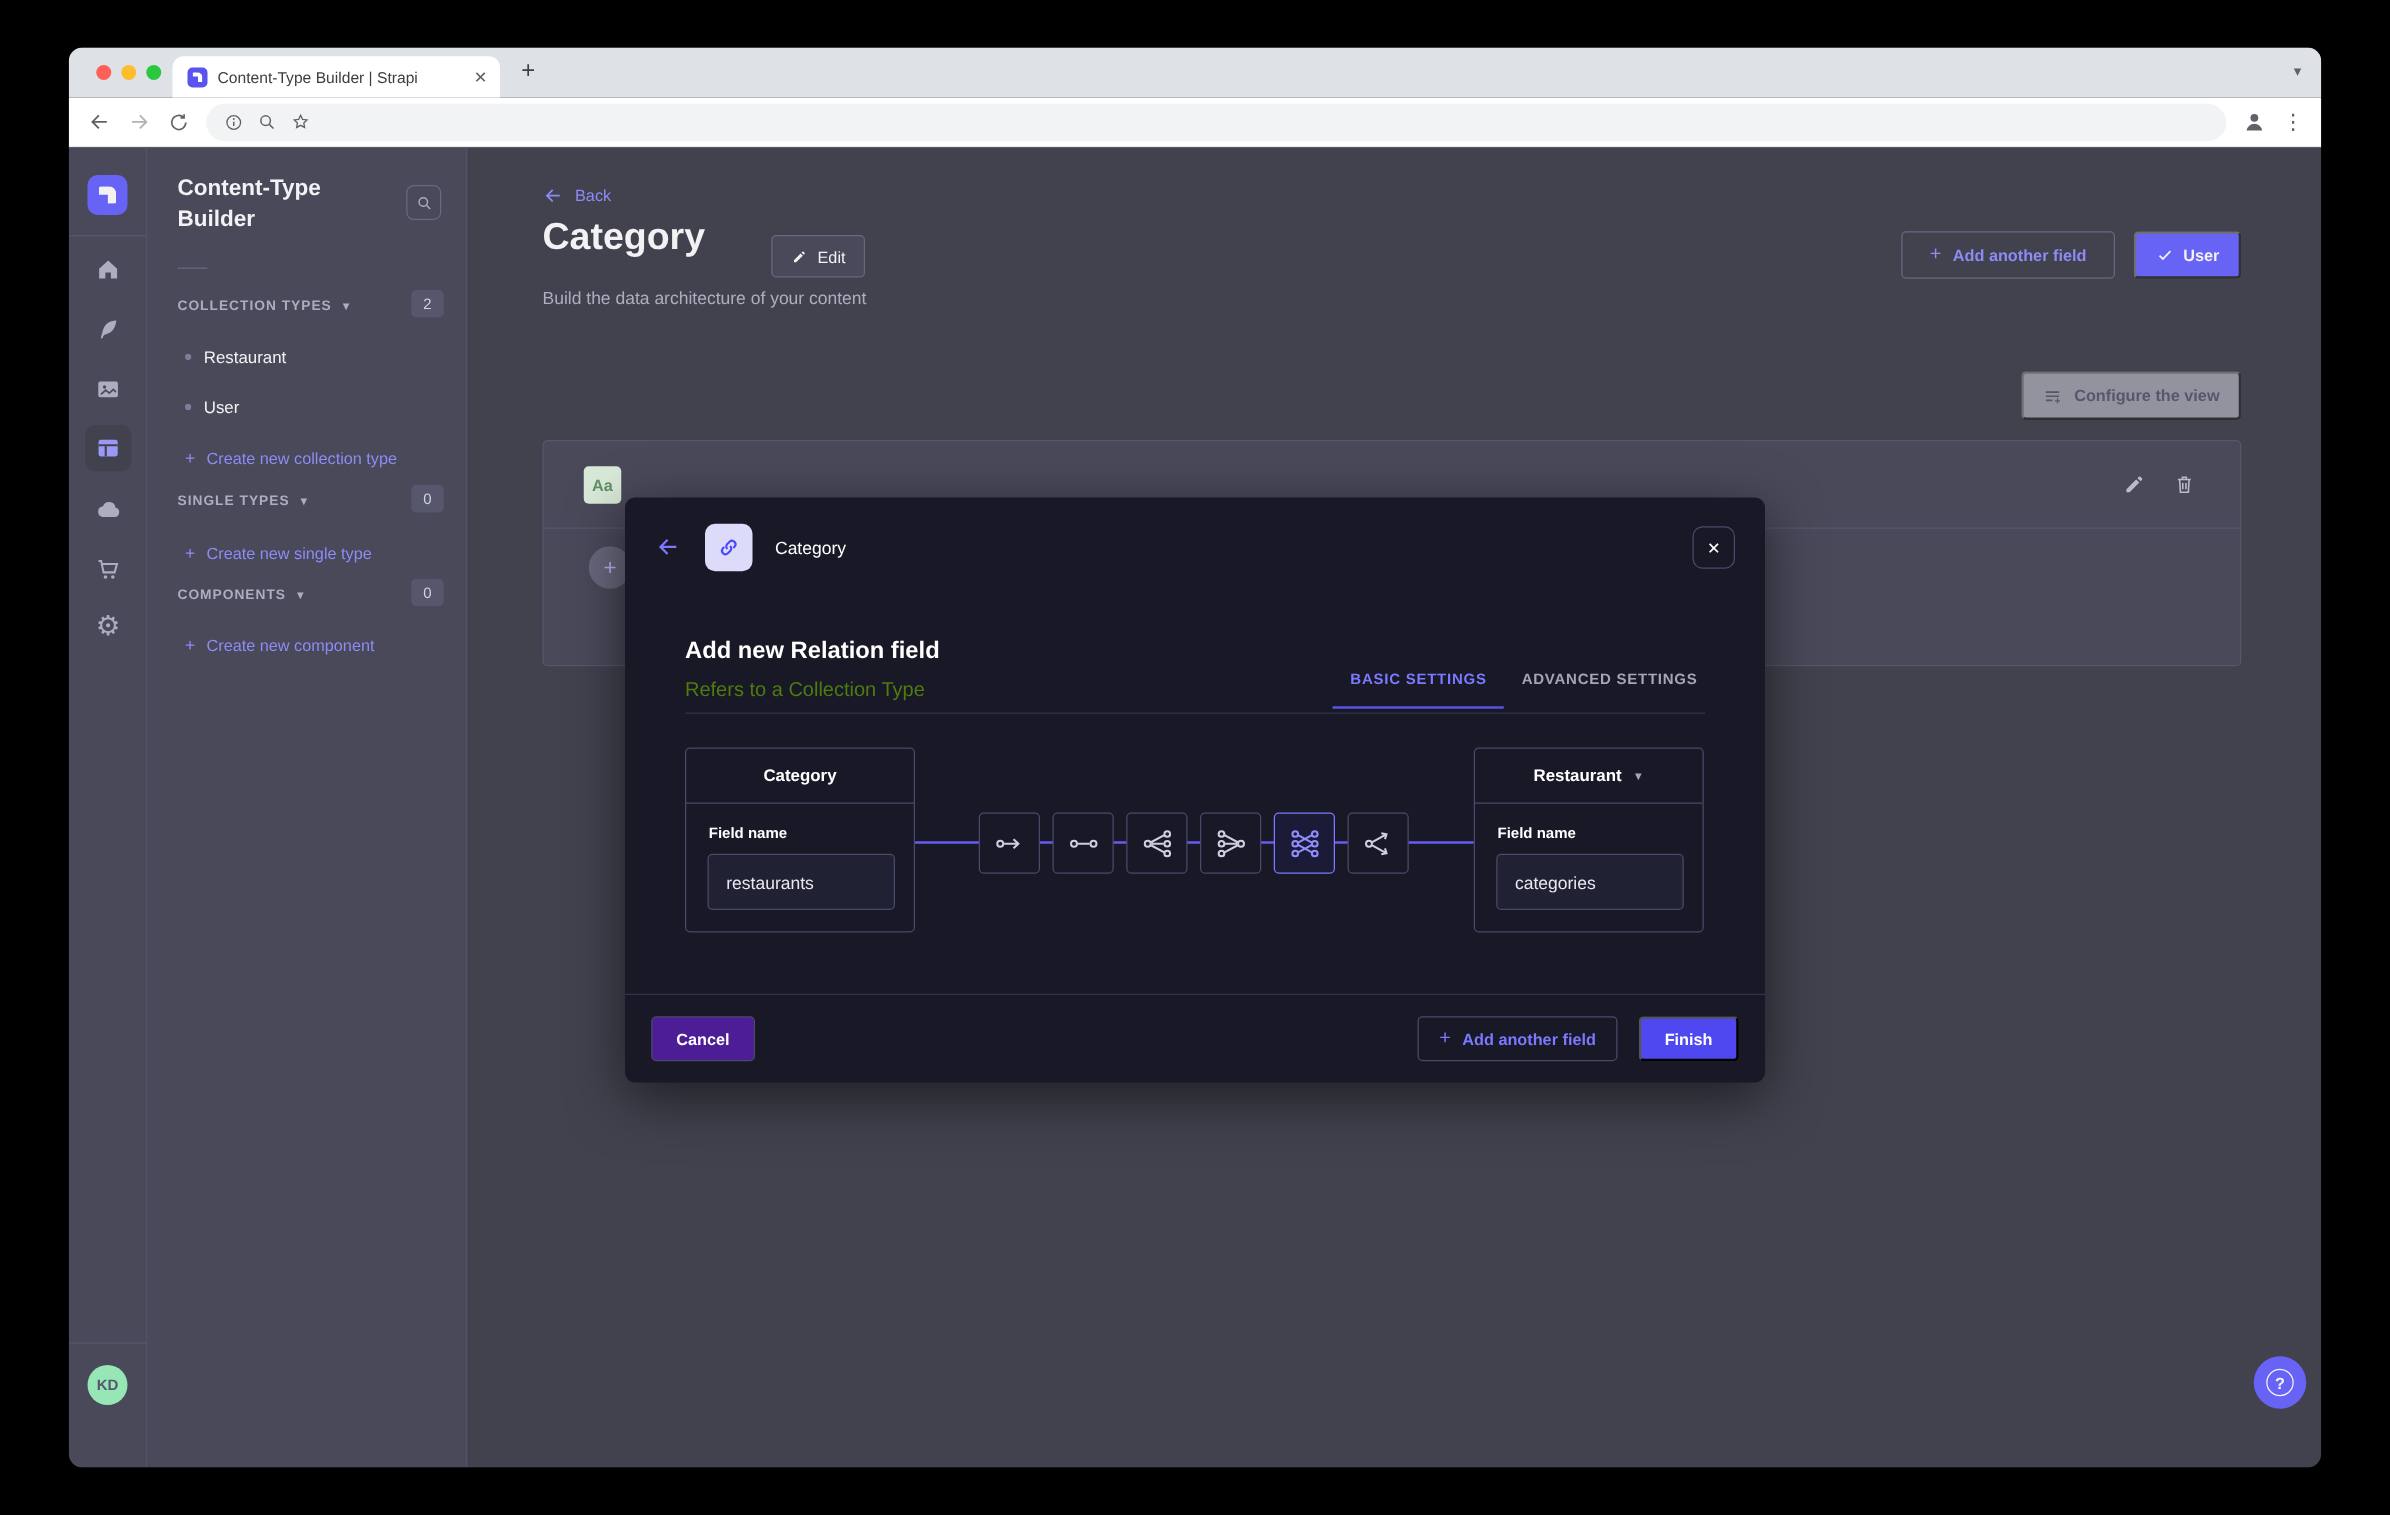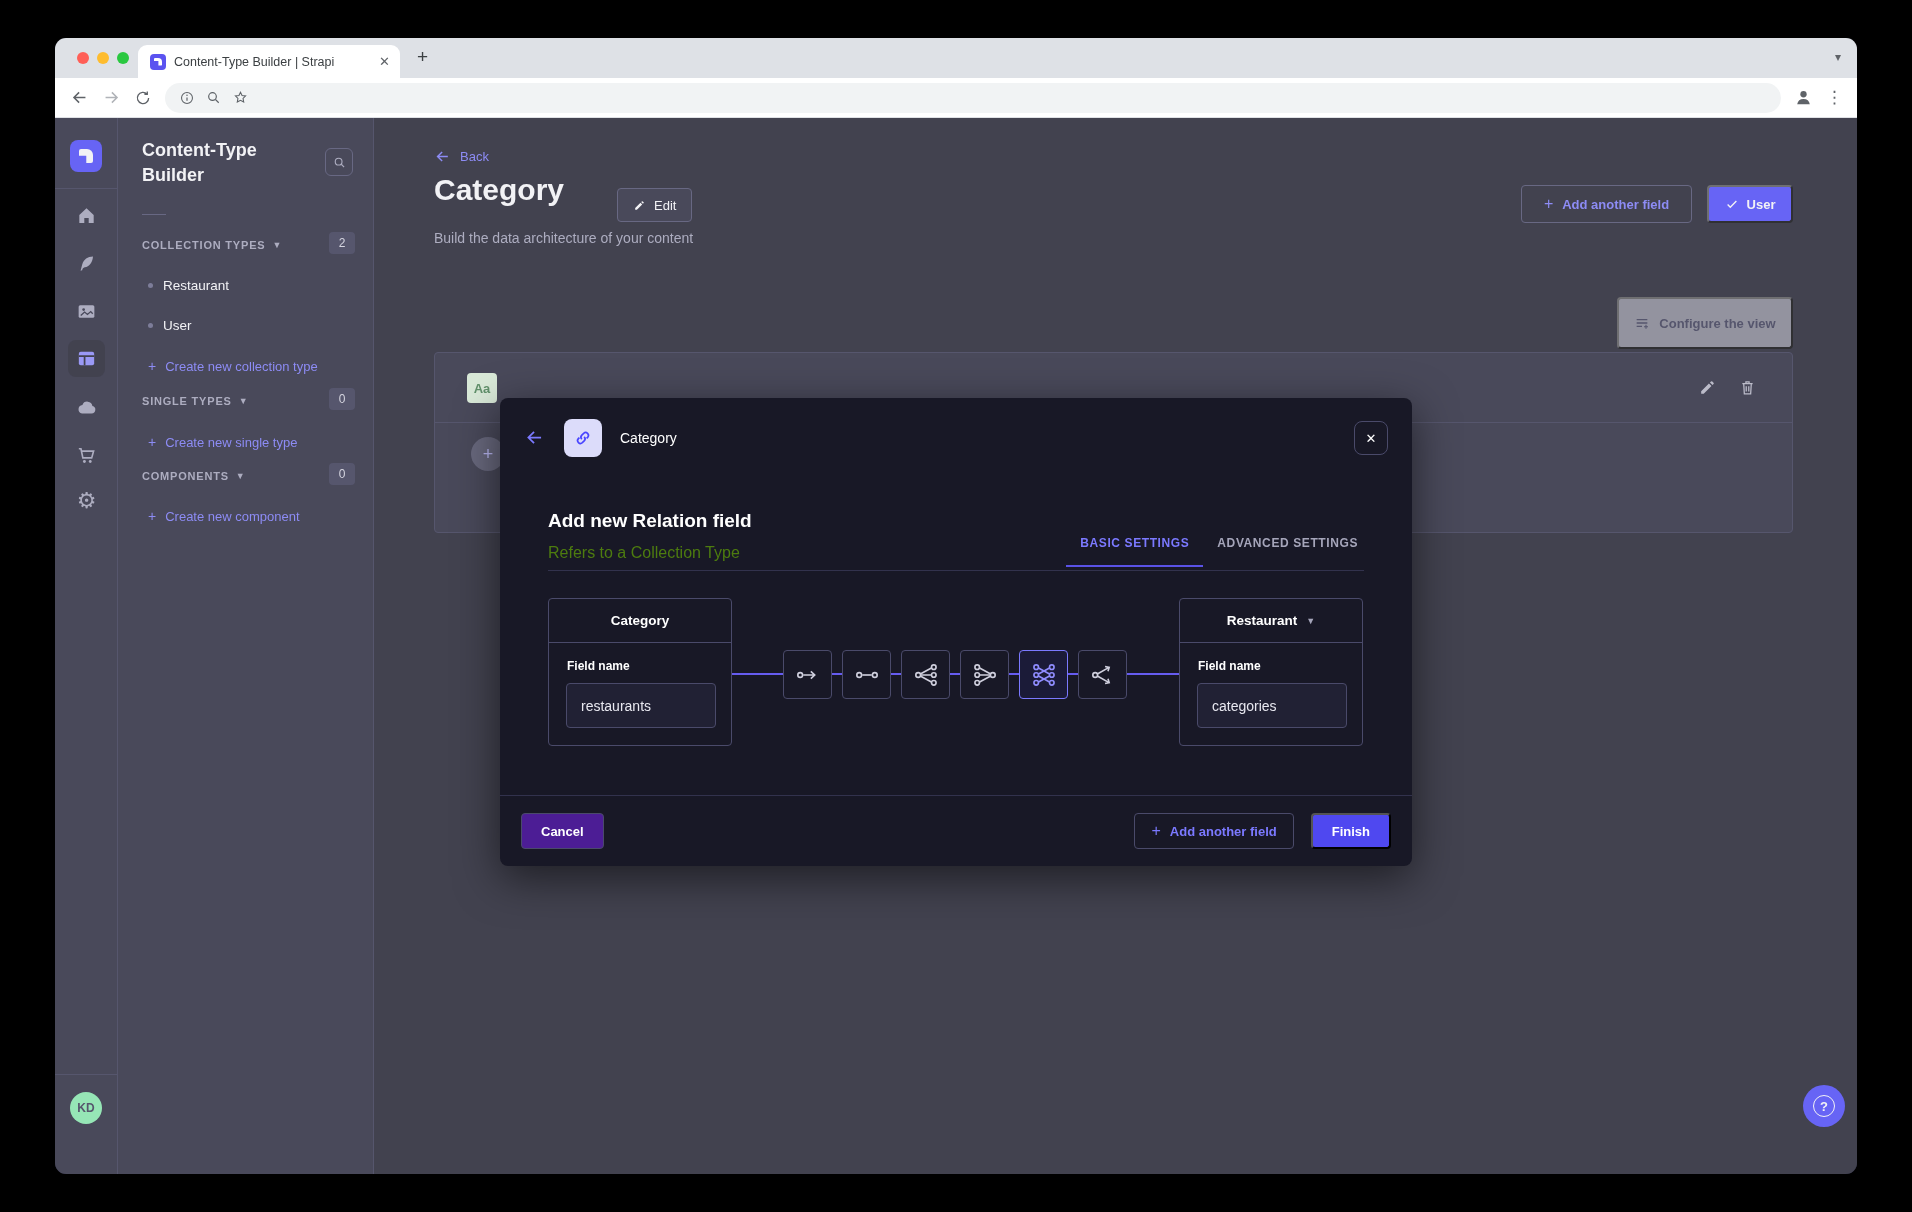--- a/index.html
+++ b/index.html
@@ -49,21 +49,21 @@
   .sb-link { position:absolute; left:30px; font-size:13px; color:#7b79ff; display:flex; align-items:center; gap:9px; }
   .sb-plus { font-size:14px; }
 
   .content { position:absolute; left:319px; top:0; right:0; bottom:0; background:#181826; z-index:1; }
   .back { position:absolute; left:60px; top:30px; color:#7b79ff; font-size:13px; display:flex; align-items:center; gap:9px; }
   .page-h1 { position:absolute; left:60px; top:55px; font-size:30px; font-weight:bold; color:#fff; }
   .edit-btn { position:absolute; left:243px; top:70px; height:34px; padding:0 15px; border:1px solid #4a4a6a; border-radius:4px; background:#212134; color:#fff; font-size:13px; display:flex; align-items:center; gap:8px; }
   .addtop-btn { position:absolute; left:1147px; top:67px; width:171px; height:38px; border:1px solid #4a4a6a; border-radius:4px; color:#7b79ff; font-size:13px; font-weight:bold; display:flex; align-items:center; justify-content:center; gap:9px; background:transparent; }
   .save-btn { position:absolute; left:1333px; top:67px; width:86px; height:38px; background:#4945ff; border-radius:4px; color:#fff; font-size:13px; font-weight:bold; display:flex; align-items:center; justify-content:center; gap:8px; }
   .page-sub { position:absolute; left:60px; top:112px; font-size:14px; color:#a5a5ba;text-align:center; }
-  .config-btn { position:absolute; left:1243px; top:179px; width:176px; height:52px; background:#83838f; border-radius:4px; color:#32324d; font-size:13px; font-weight:bold; display:flex; align-items:center; justify-content:center; gap:9px; }
+  .config-btn { position:absolute; left:1243px; top:179px; width:176px; height:39px; background:#83838f; border-radius:4px; color:#32324d; font-size:13px; font-weight:bold; display:flex; align-items:center; justify-content:center; gap:9px; }
   .table { position:absolute; left:60px; top:234px; width:1359px; height:181px; background:#212134; border:1px solid #32324d; border-radius:4px; }
   .thead { height:44px; position:relative; border-bottom:1px solid #32324d; }
   .th { position:absolute; top:16px; font-size:11px; font-weight:bold; letter-spacing:.6px; color:#d9d9e3; }
   .trow { height:70px; position:relative; border-bottom:1px solid #32324d; }
   .type-badge { position:absolute; left:32px; top:20px; width:30px; height:30px; border-radius:4px; background:#dff3d9; color:#417f4a; font-size:13px; font-weight:bold; display:flex; align-items:center; justify-content:center; }
   .row-ic { position:absolute; top:25px; width:20px; height:20px; color:#b8b8c6; }
   .tfoot { height:65px; position:relative; }
   .addrow-circle { position:absolute; left:36px; top:14px; width:34px; height:34px; border-radius:50%; background:#4a4a62; color:#b3b1fa; font-size:18px; display:flex; align-items:center; justify-content:center; }
   .addrow-hint { position:absolute; left:84px; top:24px; font-size:13px; font-weight:bold; color:#7b79ff; }
 

